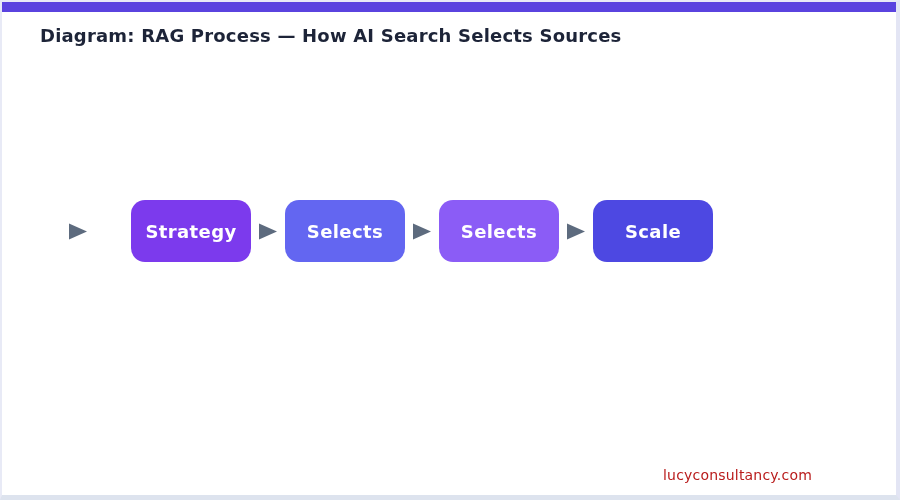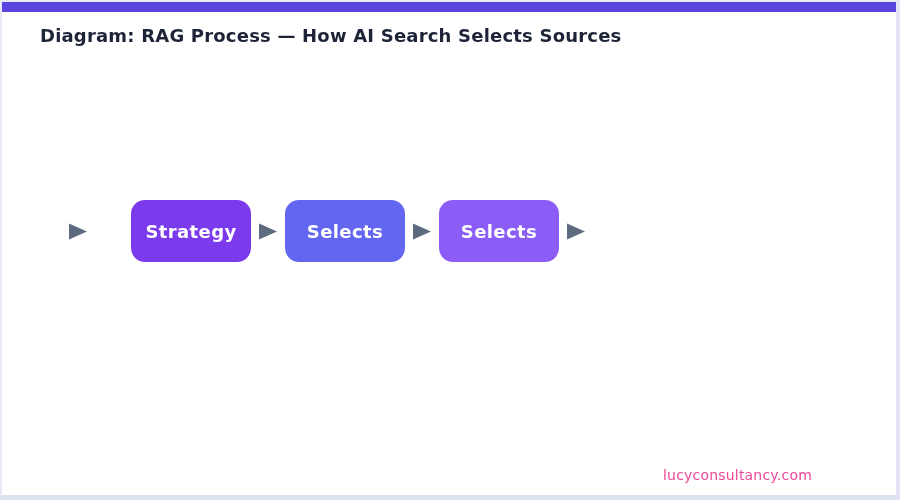--- a/index.html
+++ b/index.html
@@ -64,21 +64,21 @@
     display: flex;
     align-items: center;
     justify-content: center;
     flex: 0 0 auto;
   }
   .footer-text {
     position: absolute;
     right: 84px;
     bottom: 12px;
     font-size: 14px;
-    color: #ec4899;
+    color: #b91c1c;
     letter-spacing: 0.2px;
   }
 </style>
 </head>
 <body>
 
 <div class="page">
 
   <div class="top-bar" style="background: rgb(90, 67, 223);"></div>
 
@@ -116,18 +116,21 @@
     <div class="flow-step" style="background: rgb(139, 92, 246);">
       <span>Selects</span>
     </div>
 
     <div class="arrow-cell">
       <svg width="18" height="17" viewBox="0 0 18 17">
         <polygon points="0,0.5 18,8.5 0,16.5" class="arrow-shape" fill="#5d6b7e"></polygon>
       </svg>
     </div>
 
+    <div class="flow-step" style="background: rgb(77, 72, 226);">
+      <span>Scale</span>
+    </div>
 
   </div>
 
   <div class="footer-text">lucyconsultancy.com</div>
 
 </div>
 
 </body></html>

